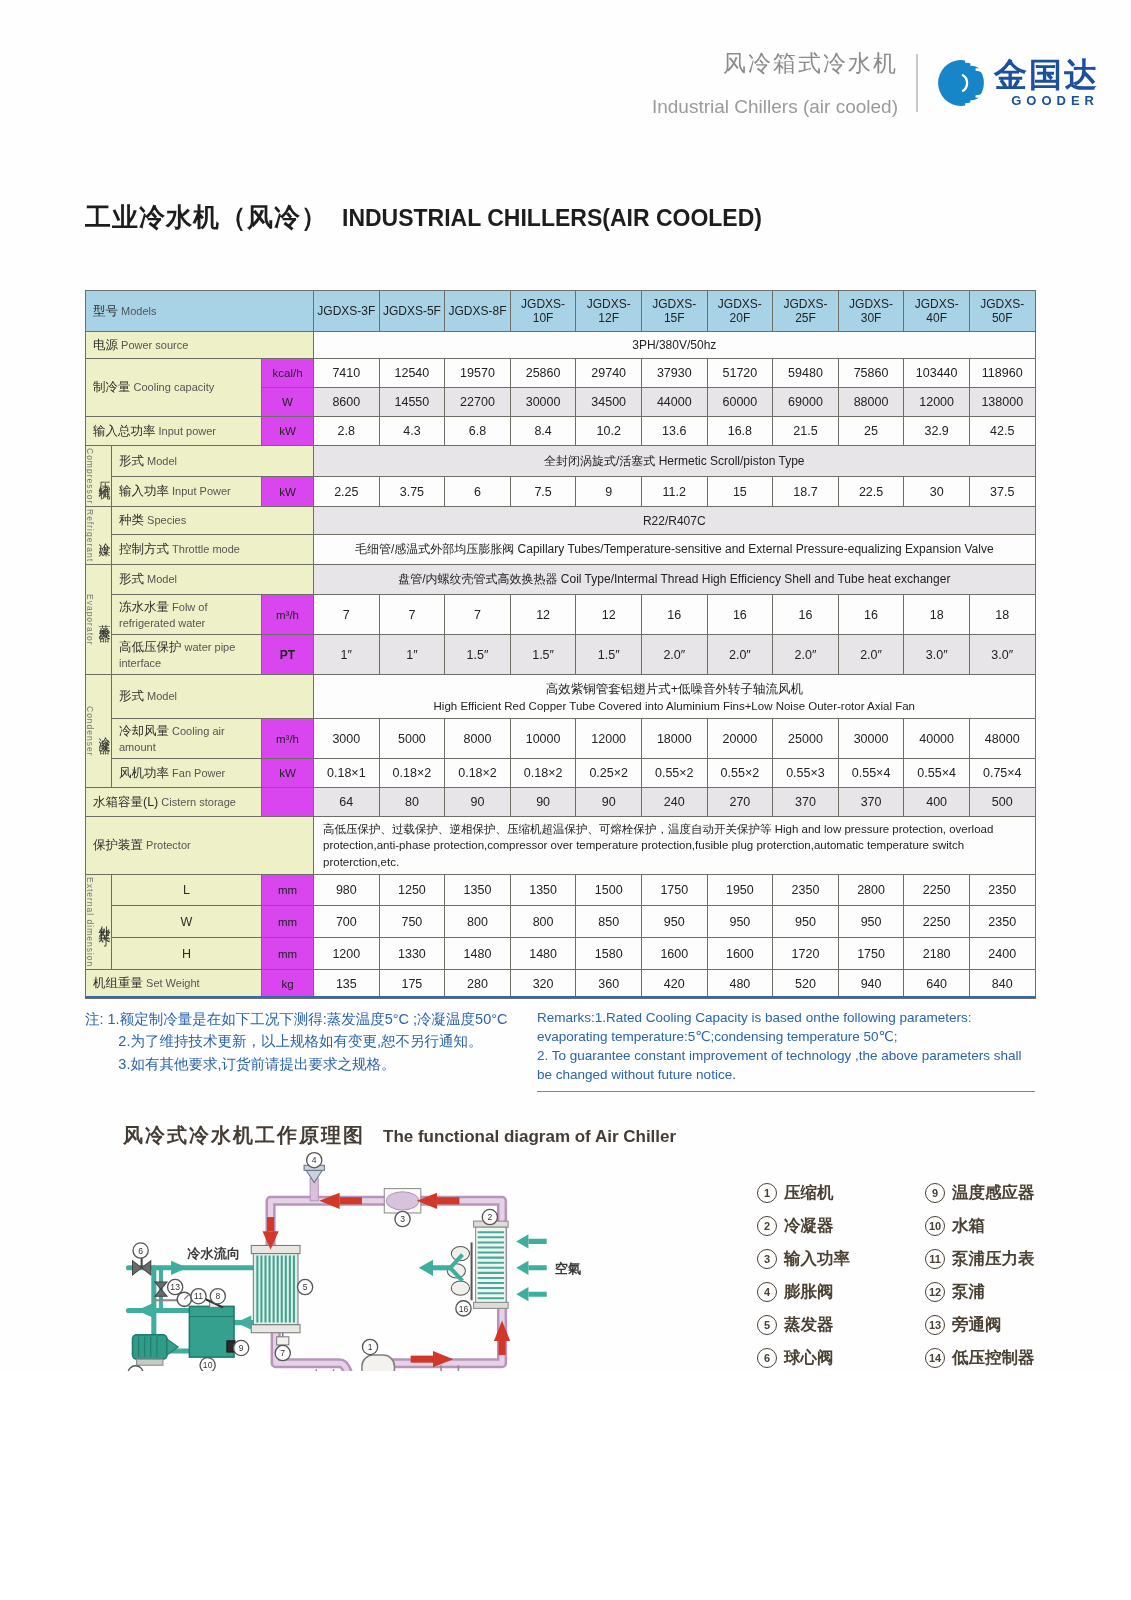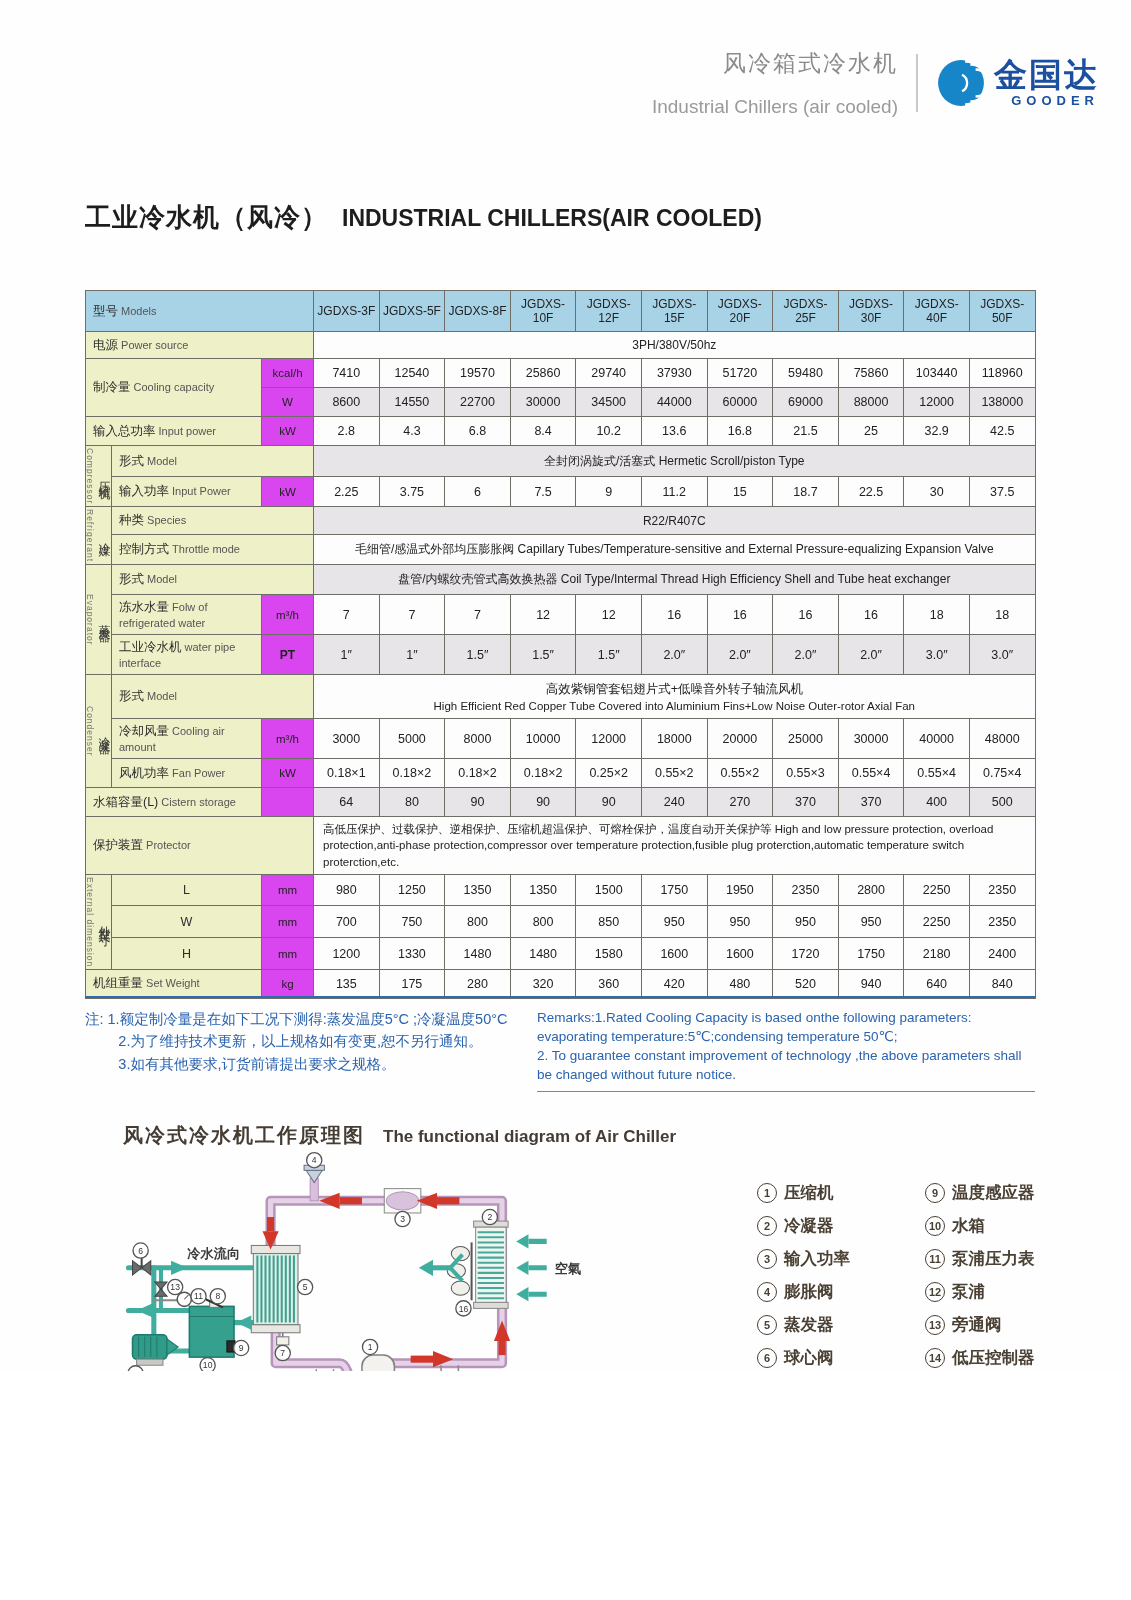--- a/index.html
+++ b/index.html
@@ -233,21 +233,21 @@
           <td class="val">12</td>
           <td class="val">12</td>
           <td class="val">16</td>
           <td class="val">16</td>
           <td class="val">16</td>
           <td class="val">16</td>
           <td class="val">18</td>
           <td class="val">18</td>
         </tr>
         <tr>
-          <td class="lbl" colspan="1"><span class="lzh">工业冷水机</span><span class="len"> water pipe interface</span></td>
+          <td class="lbl" colspan="1"><span class="lzh">高低压保护</span><span class="len"> water pipe interface</span></td>
           <td class="unit b">PT</td>
           <td class="val shade">1″</td>
           <td class="val shade">1″</td>
           <td class="val shade">1.5″</td>
           <td class="val shade">1.5″</td>
           <td class="val shade">1.5″</td>
           <td class="val shade">2.0″</td>
           <td class="val shade">2.0″</td>
           <td class="val shade">2.0″</td>
           <td class="val shade">2.0″</td>

